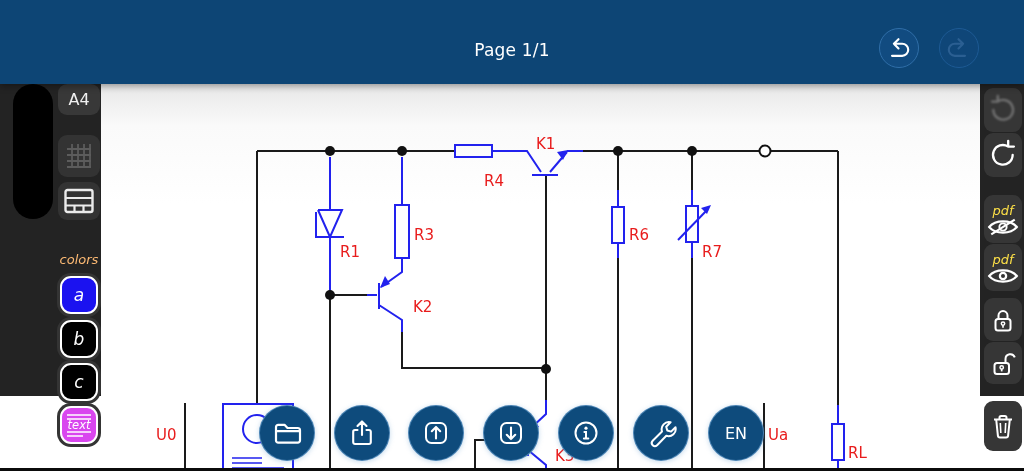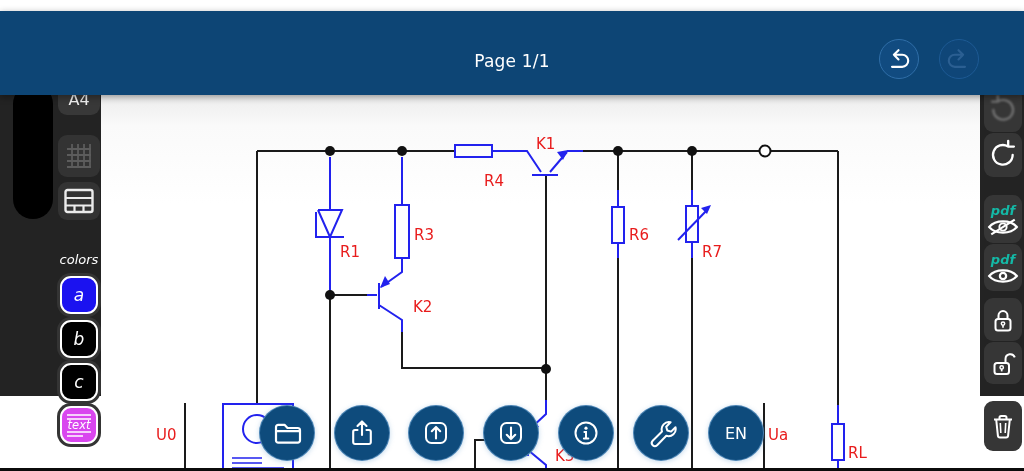--- a/index.html
+++ b/index.html
@@ -4,21 +4,21 @@
 <style>
   html,body{margin:0;padding:0;}
   body{
     width:1024px;height:471px;position:relative;overflow:hidden;
     background:#ffffff;font-family:"DejaVu Sans","Liberation Sans",sans-serif;
     -webkit-font-smoothing:antialiased;
   }
   
   .topbar{
     position:absolute;left:0;top:0;width:1024px;height:84px;
-    background:#0d4575;box-shadow:0 2px 7px rgba(0,0,0,.38);z-index:30;margin-top:11px;
+    background:#0d4575;box-shadow:0 2px 7px rgba(0,0,0,.38);z-index:30;
   }
   .page-title{
     position:absolute;left:0;right:0;top:40px;text-align:center;
     color:#ffffff;font-size:17px;letter-spacing:.2px;
   }
   .histbtn{
     position:absolute;top:28px;width:40px;height:40px;border-radius:50%;
     background:#114b80;border:1.5px solid #2f6ea8;box-sizing:border-box;
   }
   .histbtn.undo{left:879px;}
@@ -34,42 +34,42 @@
   .tile{
     position:absolute;background:#383838;border-radius:9px;box-sizing:border-box;
     display:flex;align-items:center;justify-content:center;color:#f0f0f0;
   }
   .rail.left .tile{left:58px;width:42px;}
   .t-a4{top:0;height:31px;font-size:16px;}
   .t-grid{top:51px;height:42px;background:#333;}
   .t-sheet{top:98px;height:38px;background:#333;}
   .colors-label{
     position:absolute;left:58px;top:168px;width:42px;text-align:center;
-    color:#ffffff;font-size:13px;font-style:italic;
+    color:#fdba74;font-size:13px;font-style:italic;
   }
   .colorbtn{
     position:absolute;left:60px;width:38px;height:38px;border-radius:11px;
     border:2px solid #fff;box-sizing:border-box;box-shadow:0 0 0 3px #343434;
     display:flex;align-items:center;justify-content:center;
     color:#fff;font-style:italic;font-size:17px;
   }
   .cb-a{top:192px;background:#1b12f0;}
   .cb-b{top:236px;background:#000;}
   .cb-c{top:279px;background:#000;}
   .cb-text{top:322px;background:#d946ef;}
   
   .rail.right .tile{left:4px;width:38px;background:#363636;border-radius:9px;flex-direction:column;}
   .rt-rotcw{top:4px;height:44px;}
   .rt-rotccw{top:49px;height:44px;}
   .rt-pdfhide{top:111px;height:48px;}
   .rt-pdfshow{top:160px;height:47px;}
   .rt-lock{top:214px;height:43px;}
   .rt-unlock{top:258px;height:42px;}
   .rt-trash{top:317px;height:50px;}
-  .pdf-word{color:#14b8a6;font-size:13px;font-style:italic;font-weight:bold;line-height:14px;margin-top:2px;}
+  .pdf-word{color:#fde047;font-size:13px;font-style:italic;font-weight:normal;line-height:14px;margin-top:2px;}
   .dimmed{opacity:.45;filter:blur(.8px);}
   
   .canvas{
     position:absolute;left:101px;top:84px;width:879px;height:387px;
     background:linear-gradient(#e7e7e7,#fafafa 42px,#ffffff 120px);z-index:1;
   }
   .circuit{position:absolute;left:101px;top:84px;z-index:2;}
   .bottom-strip{position:absolute;left:0;top:468px;width:1024px;height:3px;background:#0b0b0b;z-index:40;}
   
   .roundbtn{

